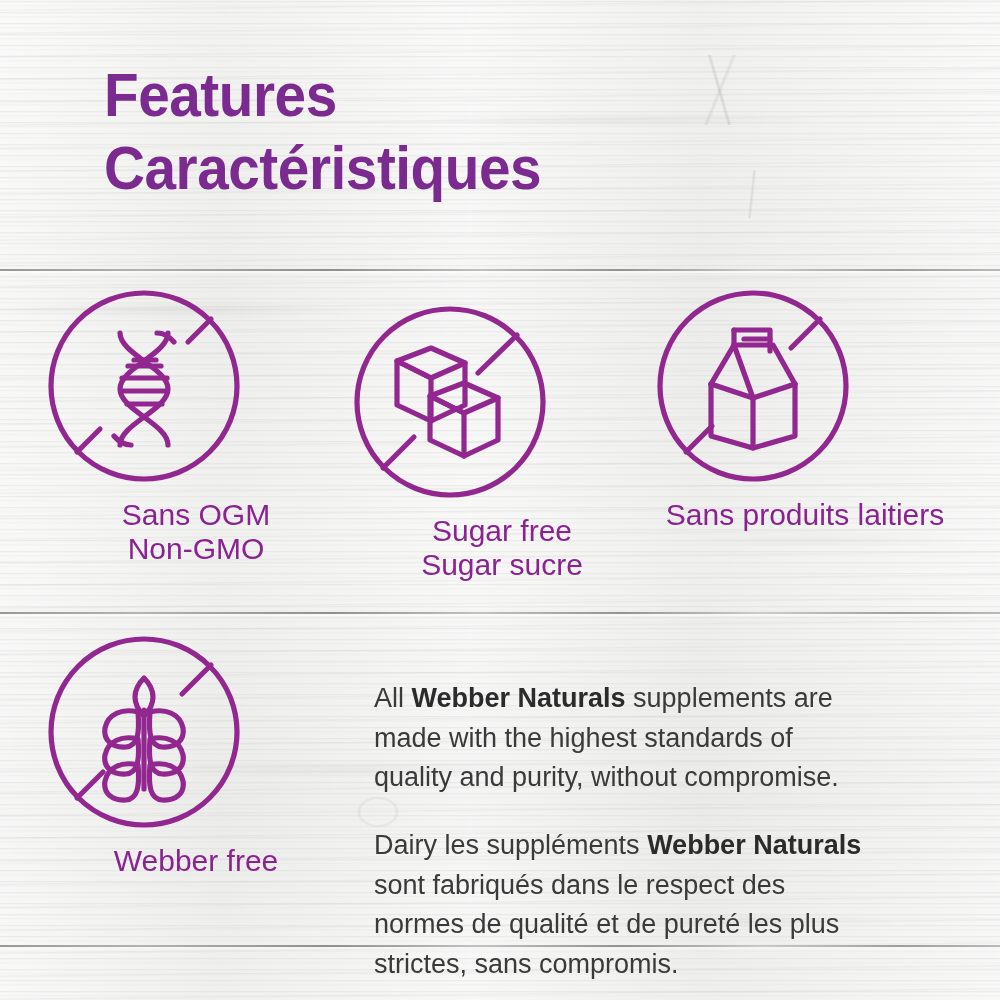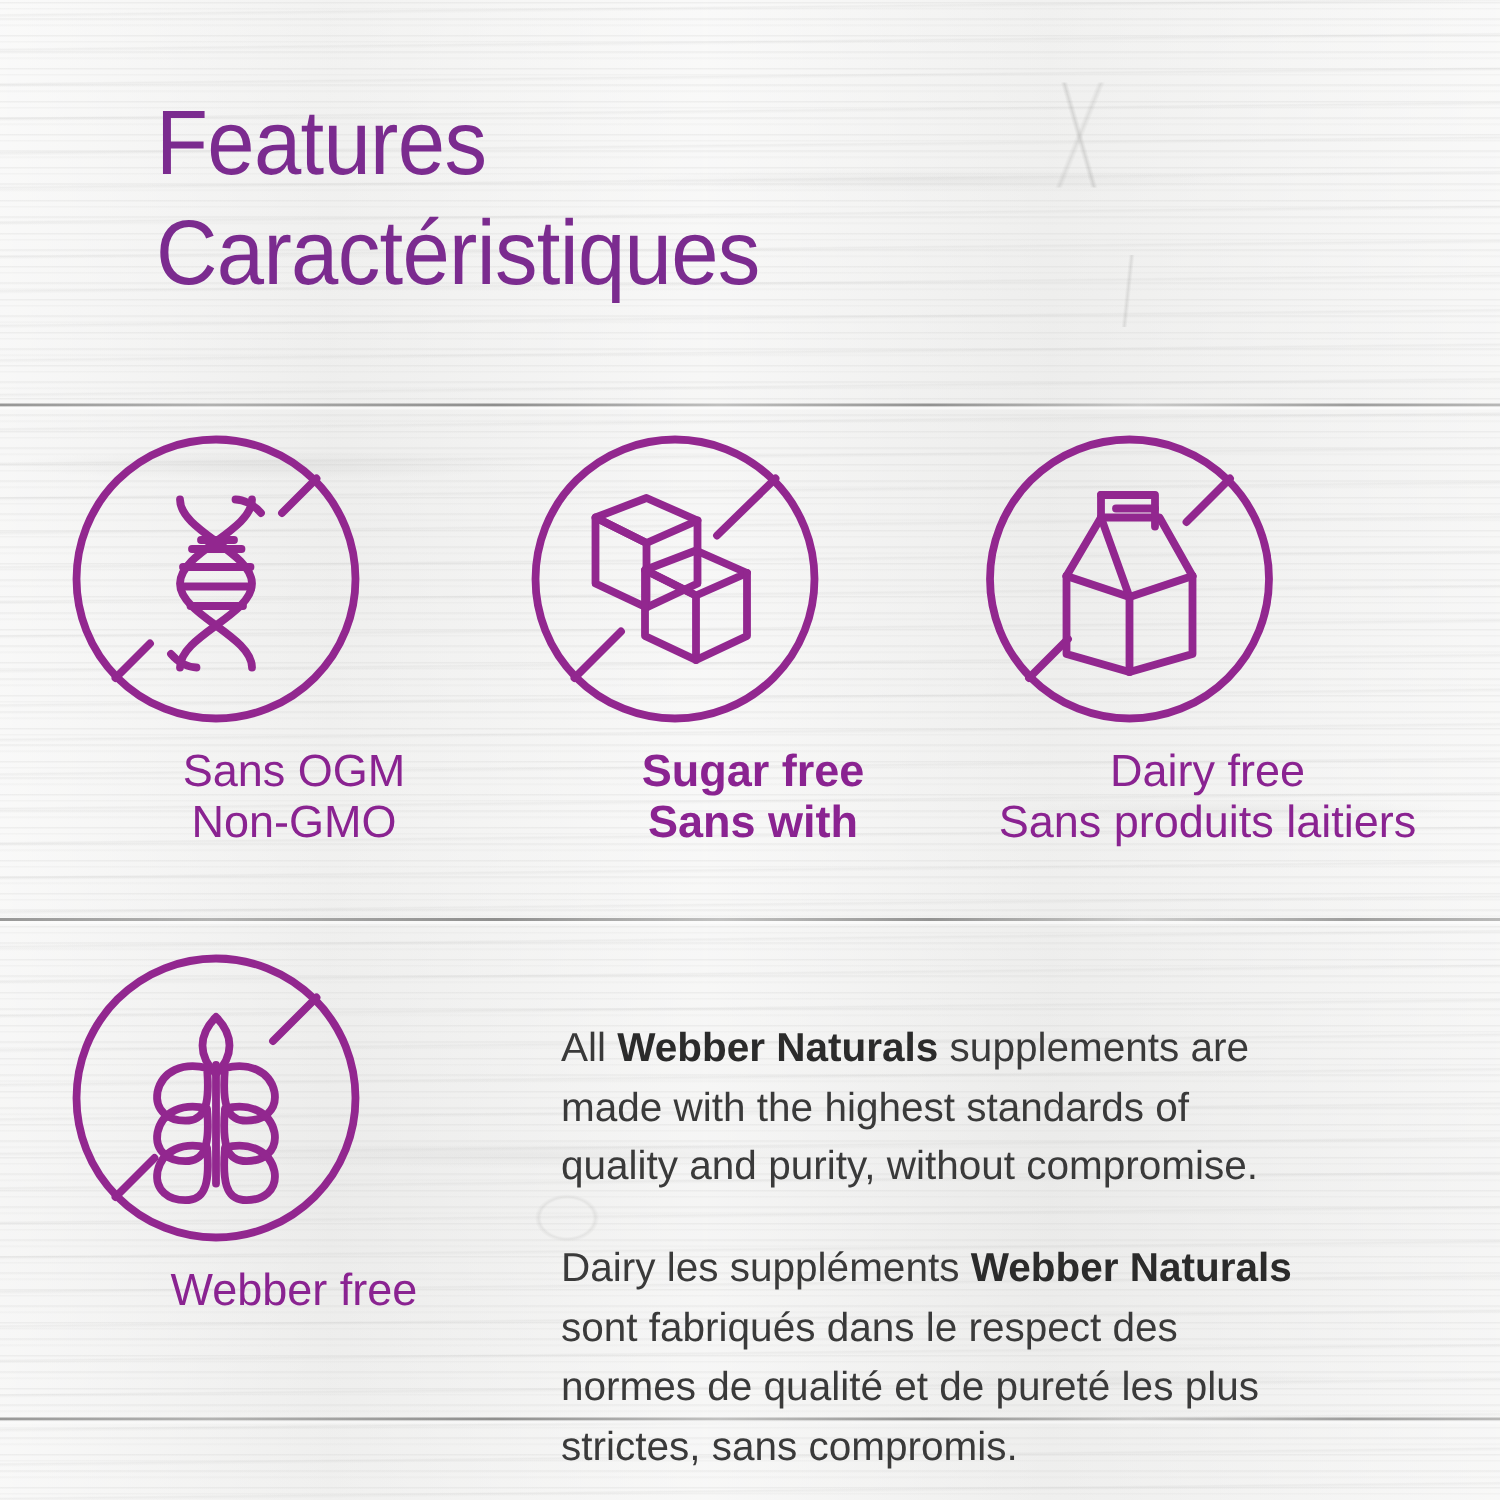--- a/index.html
+++ b/index.html
@@ -73,21 +73,21 @@
       rgba(120,120,119,.75) 0%, rgba(140,140,139,.62) 14%, rgba(118,118,117,.80) 33%,
       rgba(150,150,149,.55) 48%, rgba(120,120,119,.78) 62%, rgba(160,160,159,.45) 76%,
       rgba(125,125,124,.72) 90%, rgba(145,145,144,.60) 100%);}
   .seam .hl{position:absolute;left:0;right:0;top:2.5px;height:2px;background:rgba(255,255,255,.55);}
 
   
   .heading{
     position:absolute;left:104px;top:66px;
     color:#7b2b8f;
     font-family:"Liberation Sans", sans-serif;
-    font-weight:normal;
+    font-weight:bold;
     line-height:.98;
     letter-spacing:-0.5px;
   }
   .heading .l1{font-size:61px;display:block;transform:scaleX(.93);transform-origin:left center;}
   .heading .l2{font-size:61px;display:block;transform:scaleX(.93);transform-origin:left center;margin-top:13px;}
 
   
   .tile{position:absolute;text-align:center;}
   .badge{position:relative;margin:0 auto;}
   .badge svg{display:block;}
@@ -160,39 +160,39 @@
         <line x1="81" y1="116" x2="116" y2="116"></line>
         <line x1="88" y1="72" x2="110" y2="72"></line>
       </svg>
     </div>
     <div class="cap">
       <span>Sans OGM</span>
       <span>Non-GMO</span>
     </div>
   </div>
 
-  <div class="tile" style="left:352px;top:288px;width:300px;font-weight:bold;">
+  <div class="tile" style="left:352px;top:304px;width:300px;">
     <div class="badge">
       <svg width="196" height="196" viewBox="0 0 196 196" fill="none" stroke="#92278f" stroke-width="5.2" stroke-linecap="round" stroke-linejoin="round">
         <circle cx="98" cy="98" r="93"></circle>
         <line x1="31" y1="164" x2="62" y2="133"></line>
         <line x1="126" y1="69" x2="165" y2="31"></line>
 
         <path d="M45 57 L79 44 L113 59 L79 74 Z"></path>
         <path d="M45 57 L45 101 L79 117 L79 74 Z"></path>
         <path d="M113 59 L113 101 L79 117"></path>
 
         <path d="M78 92 L112 79 L146 94 L112 109 Z"></path>
         <path d="M78 92 L78 136 L112 152 L112 109 Z"></path>
         <path d="M146 94 L146 136 L112 152"></path>
       </svg>
     </div>
     <div class="cap">
       <span>Sugar free</span>
-      <span>Sans with</span>
+      <span>Sugar sucre</span>
     </div>
   </div>
 
   <div class="tile" style="left:655px;top:288px;width:300px;">
     <div class="badge">
       <svg width="196" height="196" viewBox="0 0 196 196" fill="none" stroke="#92278f" stroke-width="5.2" stroke-linecap="round" stroke-linejoin="round">
         <circle cx="98" cy="98" r="93"></circle>
         <line x1="31" y1="164" x2="57" y2="138"></line>
         <line x1="136" y1="60" x2="165" y2="31"></line>
 
@@ -202,21 +202,20 @@
 
         <path d="M56 96 L79 57 L118 57 L140 96"></path>
         <path d="M79 57 L98 110"></path>
 
         <path d="M79 42 L115 42 L115 63"></path>
         <path d="M79 42 L79 57"></path>
         <path d="M89 51 L115 51"></path>
       </svg>
     </div>
     <div class="cap">
-      <span>Dairy free</span>
       <span>Sans produits laitiers</span>
     </div>
   </div>
 
   <div class="tile" style="left:46px;top:634px;width:300px;">
     <div class="badge">
       <svg width="196" height="196" viewBox="0 0 196 196" fill="none" stroke="#92278f" stroke-width="5.2" stroke-linecap="round" stroke-linejoin="round">
         <circle cx="98" cy="98" r="93"></circle>
         <line x1="31" y1="164" x2="57" y2="138"></line>
         <line x1="136" y1="60" x2="165" y2="31"></line>

